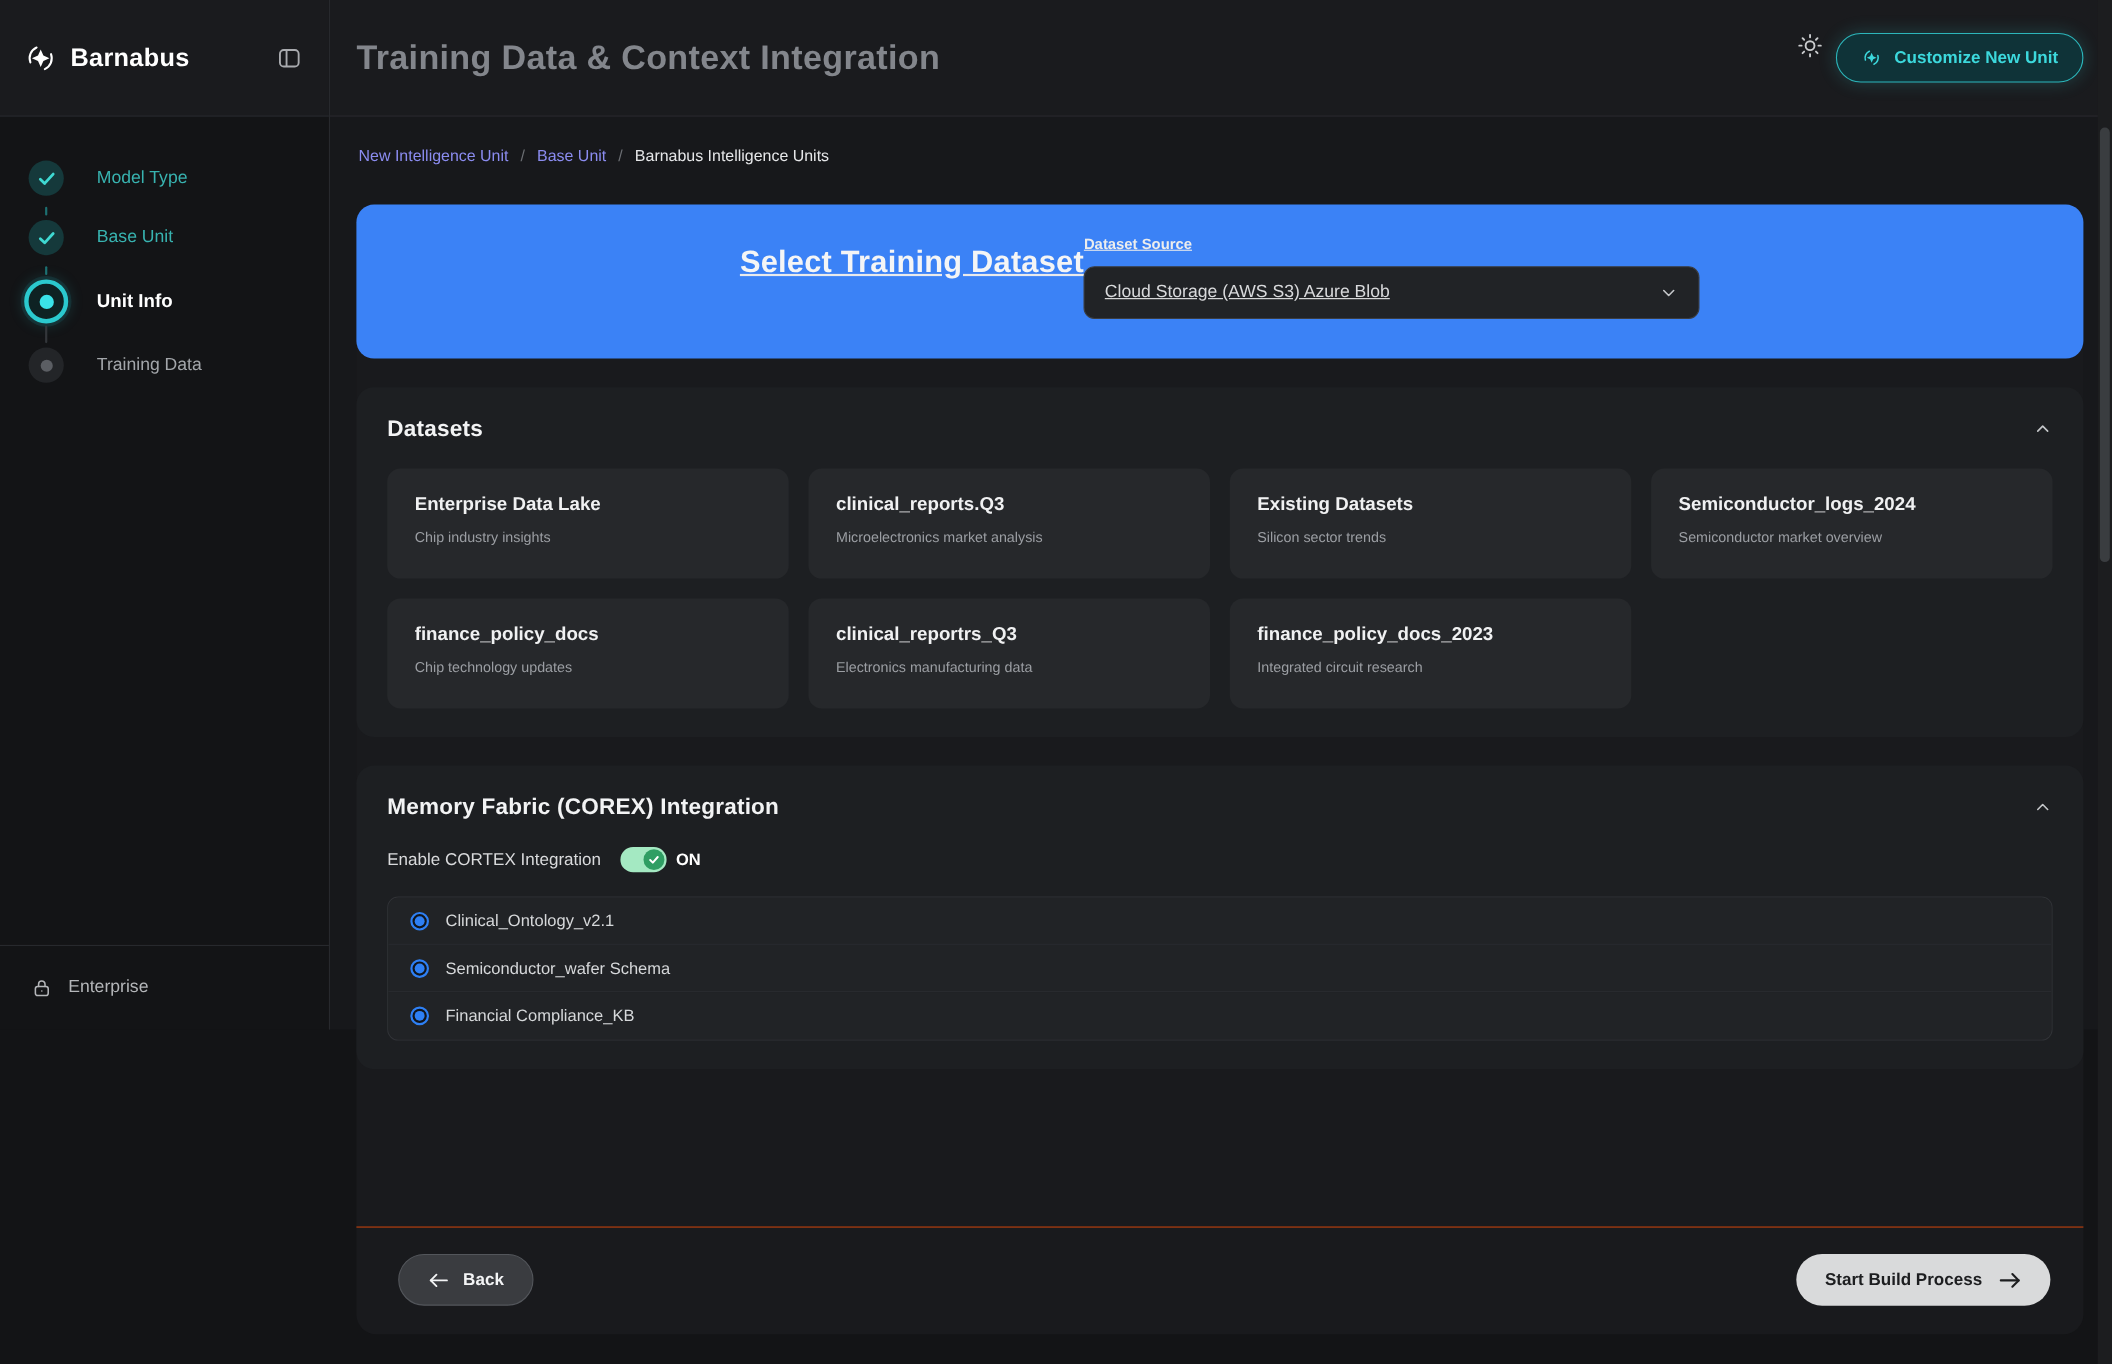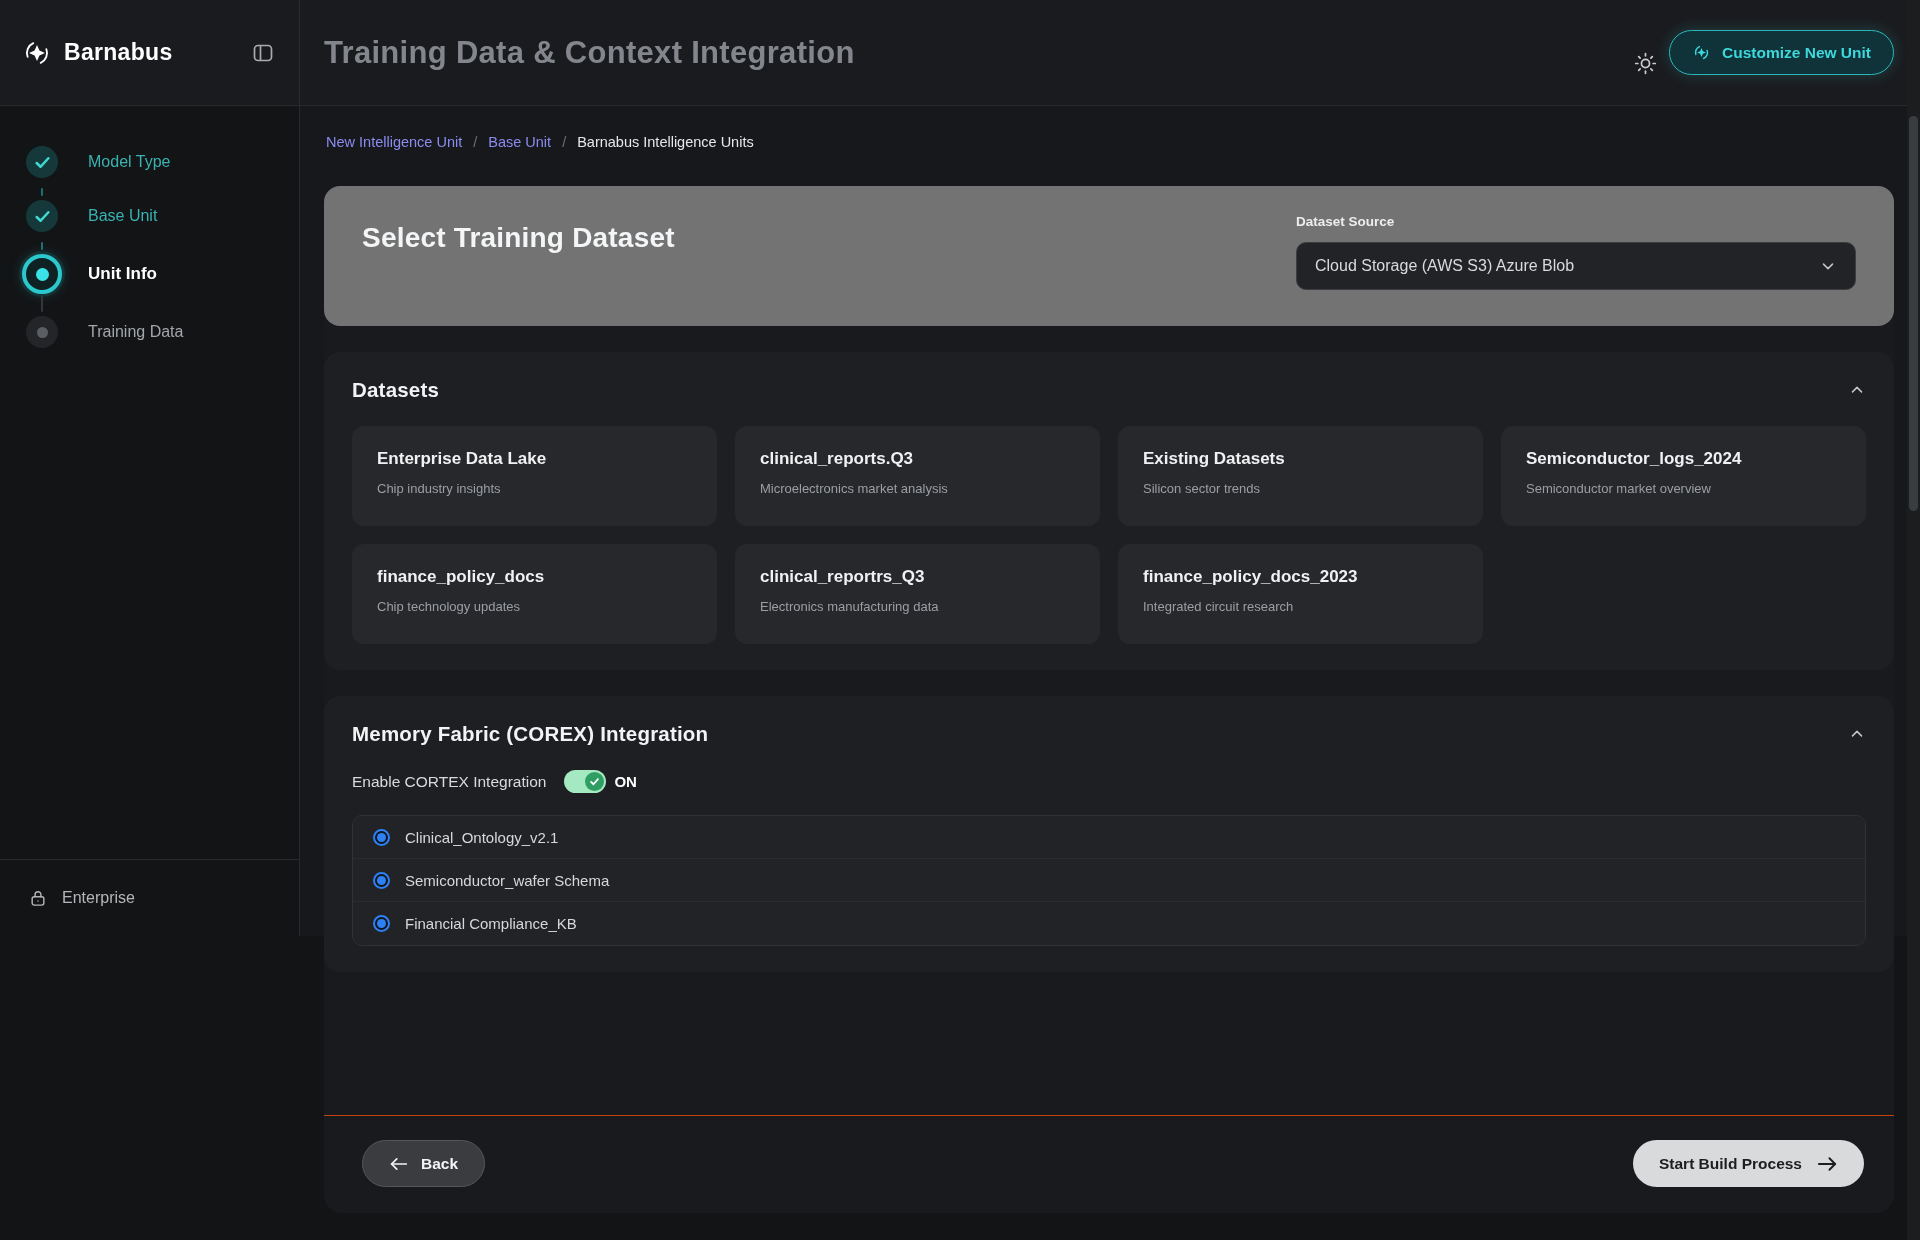--- a/index.html
+++ b/index.html
@@ -41,37 +41,37 @@
   .step.upcoming .step-label { color:#a3a6aa; }
 
   .sidebar-footer { flex:none; border-top:1px solid #27292d; padding:28px 28px; display:flex; align-items:center; gap:14px;
     color:#b4b6b9; font-size:16px; cursor:pointer; }
 
   
   .main { flex:1; display:flex; flex-direction:column; background:#17181b; position:relative; }
   .topbar { height:106px; flex:none; background:#1a1b1e; border-bottom:1px solid #28292d;
     display:flex; align-items:center; justify-content:space-between; padding:0 26px 0 24px; }
   .page-title { font-size:31px; font-weight:700; color:#83868c; letter-spacing:.3px; }
-  .topbar-right { display:flex; align-items:flex-end; gap:12px; }
+  .topbar-right { display:flex; align-items:flex-start; gap:12px; }
   .theme-toggle { color:#caccce; cursor:pointer; display:flex; }
   .customize-btn { height:45px; padding:0 22px; border-radius:23px; display:flex; align-items:center; gap:11px;
     background:#0f3338; border:1.5px solid #2cb6bb; color:#3cd8dc; font-size:15.5px; font-weight:700;
     cursor:pointer; box-shadow:0 0 16px rgba(56,214,218,.22); white-space:nowrap; }
 
   .content { flex:1; padding:0 26px 0 24px; position:relative; }
   .breadcrumb { display:flex; align-items:center; gap:11px; margin:28px 0 0 2px; font-size:14.5px; }
   .crumb-link { color:#8b8cf0; cursor:pointer; }
   .crumb-sep { color:#6c6f74; }
   .crumb-current { color:#e6e7e9; }
 
   .container { margin-top:36px; background:#191a1d; border-radius:18px; height:1027px;
     display:flex; flex-direction:column; padding:0; }
 
-  .header-card { background:#737373; border-radius:16px; min-height:140px; padding:28px 38px 24px 38px;
-    display:flex; justify-content:space-between; }
+  .header-card { background:#3b82f6; border-radius:16px; min-height:140px; padding:28px 38px 24px 38px;
+    display:flex; justify-content:center;text-decoration:underline; }
   .header-card h1 { font-size:28px; font-weight:700; color:#f4f5f6; letter-spacing:.2px; margin-top:8px; }
   .dataset-source { width:560px; }
   .field-label { font-size:13.5px; font-weight:700; color:#eceded; margin-bottom:13px; }
   .select-box { height:48px; background:#212326; border:1px solid #3a3d42; border-radius:10px;
     display:flex; align-items:center; justify-content:space-between; padding:16px 18px; cursor:pointer; }
   .select-value { font-size:16px; color:#d9dadc; }
   .chev { color:#c4c6c9; display:flex; }
 
   .section-card { background:#1d1f22; border-radius:16px; padding:26px 28px; margin-top:26px; }
   .section-head { display:flex; align-items:center; justify-content:space-between; }

